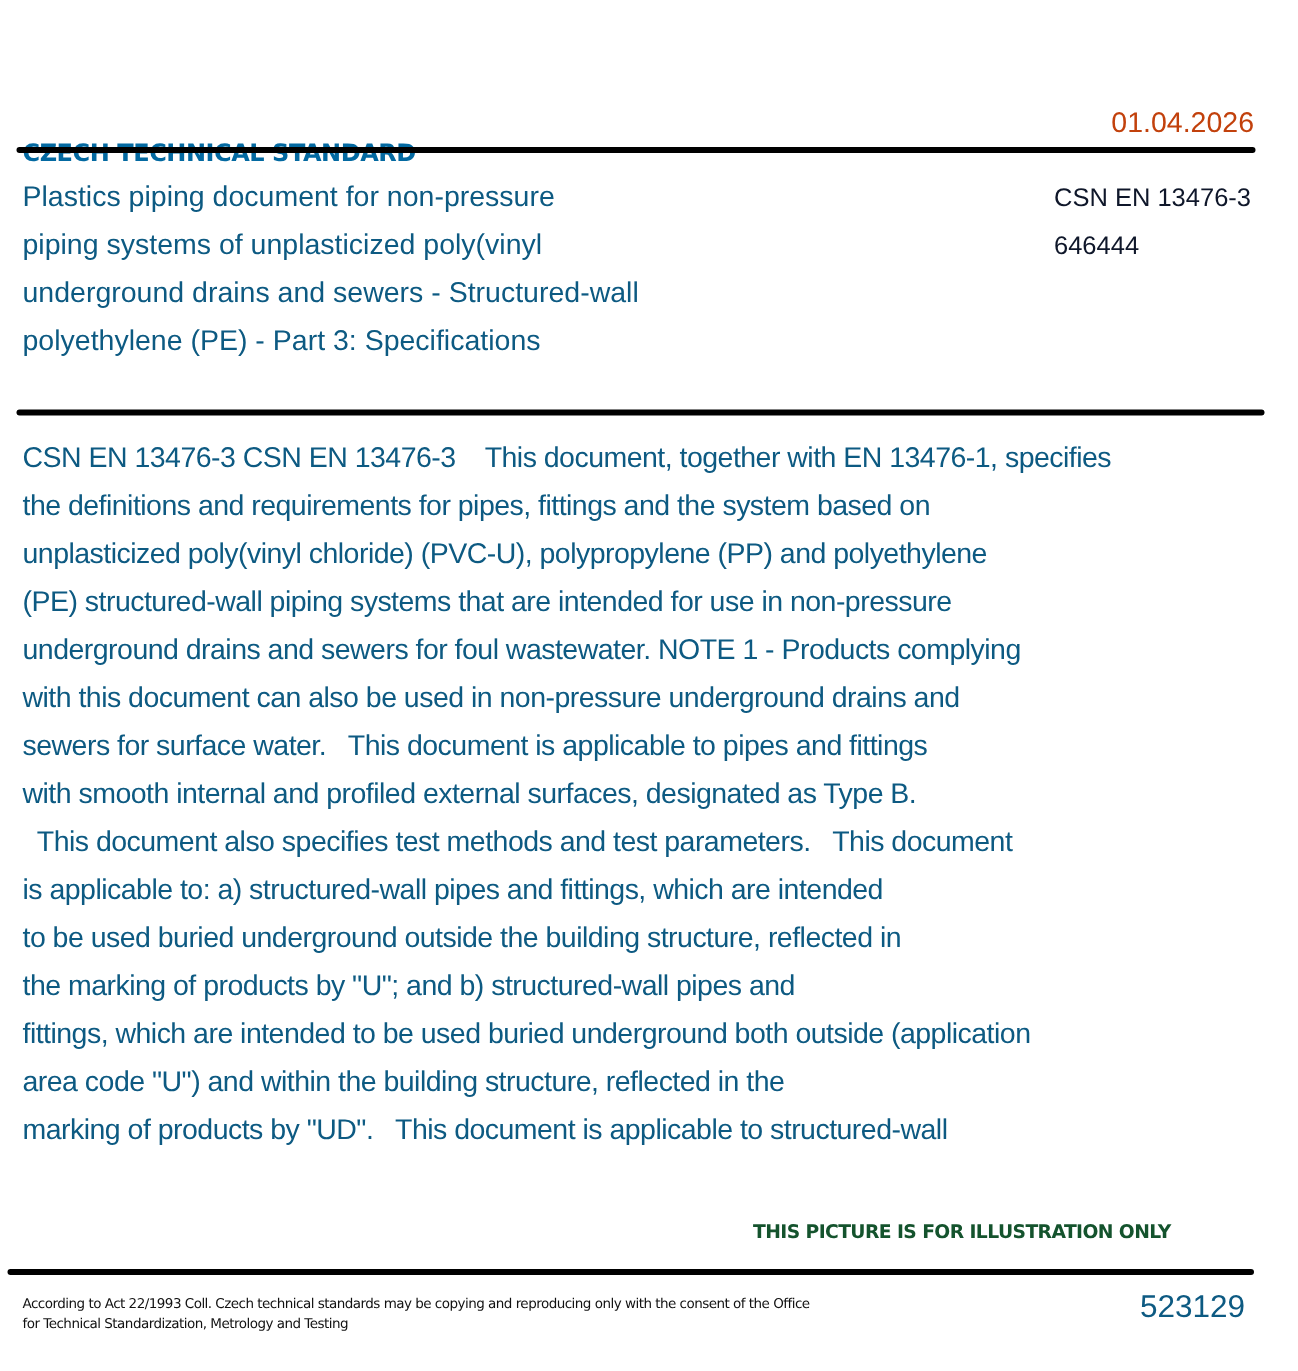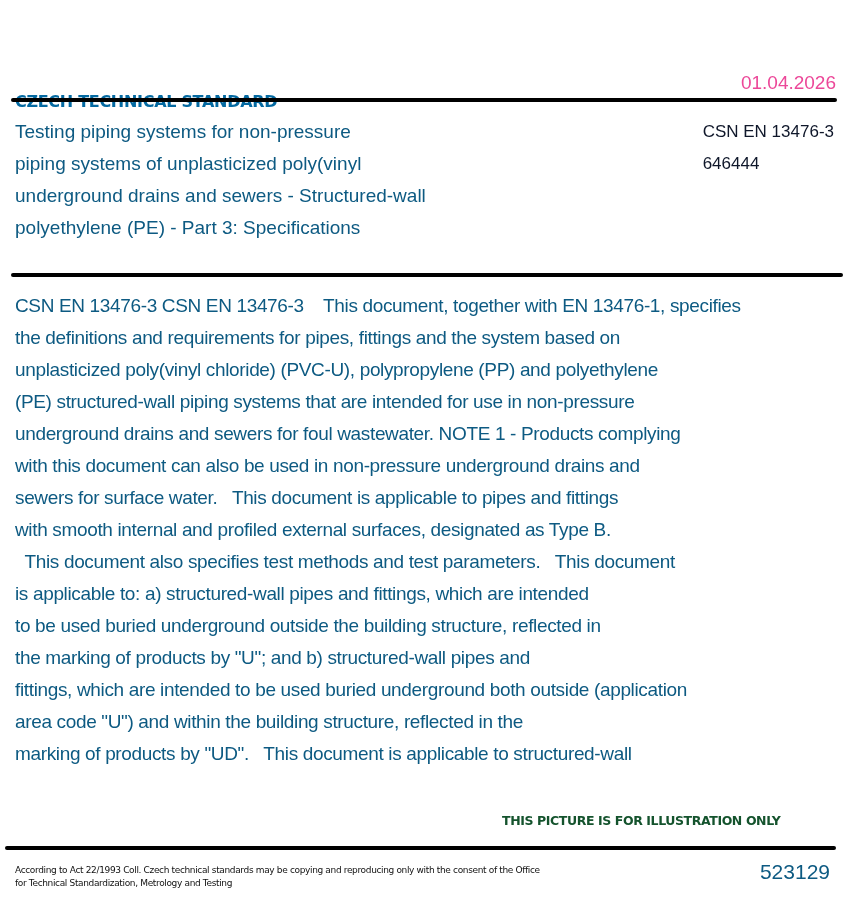--- a/index.html
+++ b/index.html
@@ -23,21 +23,21 @@
       font-weight: bold;
       font-size: 16px;
       color: #0369a1;
       letter-spacing: -0.3px;
     }
     .header-date {
       position: absolute;
       right: 29px;
       top: 72px;
       font-size: 19px;
-      color: #ec4899;
+      color: #c2410c;
       margin-left: 24px;
     }
     .rule {
       position: absolute;
       height: 4px;
       background: #000000;
       border-radius: 2px;
     }
     .rule-top { left: 11px; top: 98px; width: 826px; }
     .rule-mid { left: 11px; top: 273px; width: 832px; }
@@ -113,21 +113,21 @@
 <body>
 
 <div>
 
   <div class="header-label">CZECH TECHNICAL STANDARD</div>
   <div class="header-date">01.04.2026</div>
 
   <div class="rule rule-top"></div>
 
   <div class="title-block">
-    <span class="title-line">Testing piping systems for non-pressure</span>
+    <span class="title-line">Plastics piping document for non-pressure</span>
     <span class="title-line">piping systems of unplasticized poly(vinyl</span>
     <span class="title-line">underground drains and sewers - Structured-wall</span>
     <span class="title-line">polyethylene (PE) - Part 3: Specifications</span>
   </div>
 
   <div class="meta-block">
     <span class="meta-line">CSN EN 13476-3</span>
     <span class="meta-line">646444</span>
   </div>
 

